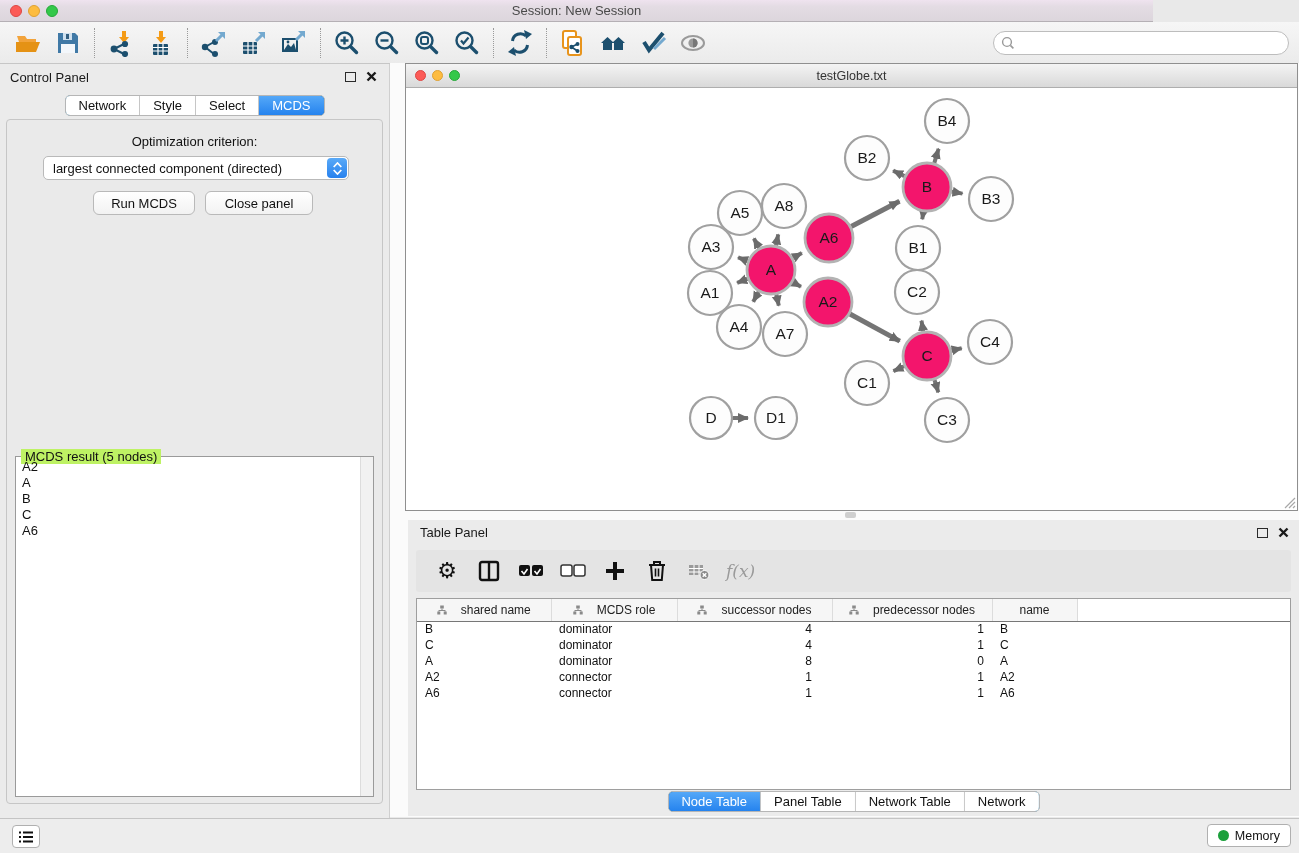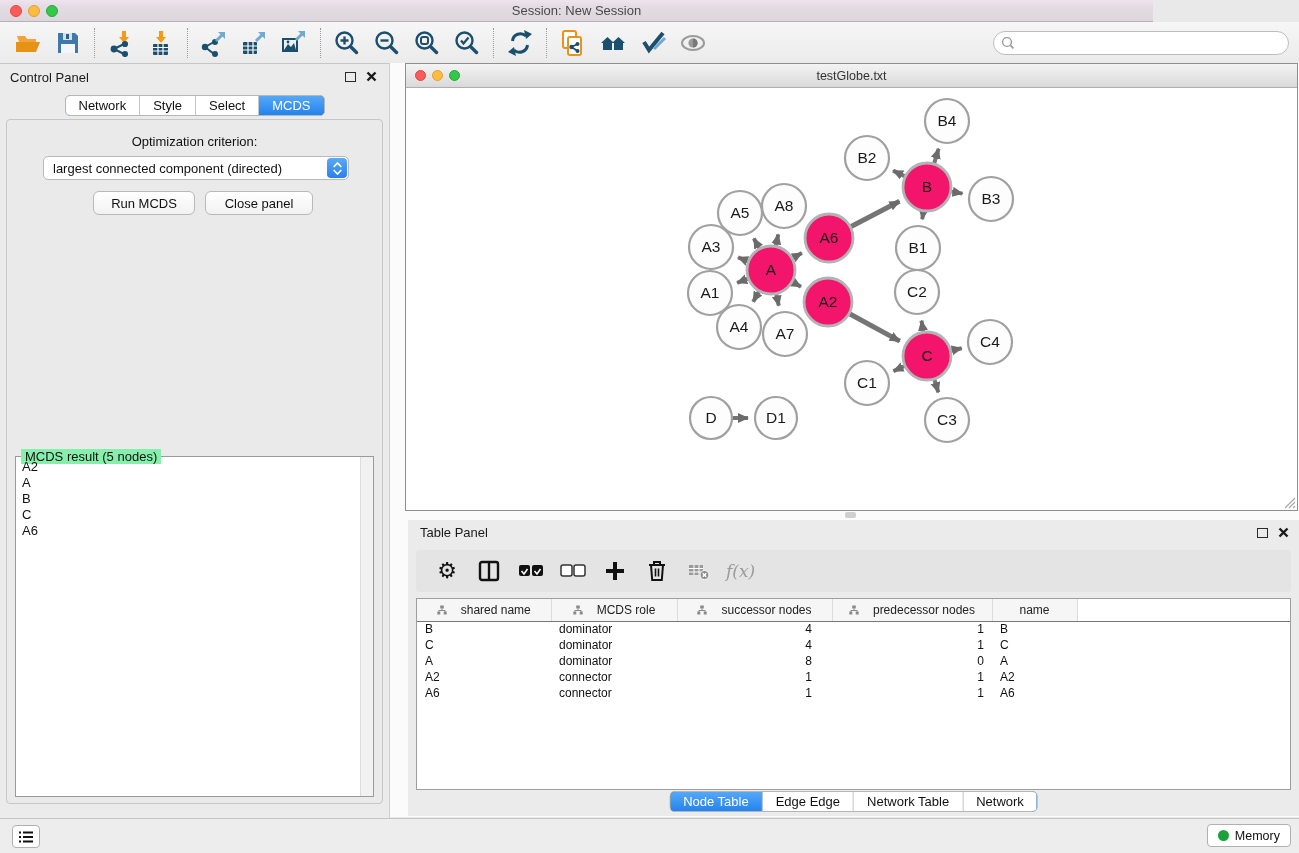--- a/index.html
+++ b/index.html
@@ -52,21 +52,21 @@
     background:linear-gradient(#5aaaf8,#2781ee); display:flex; flex-direction:column;
     align-items:center; justify-content:center; gap:1px; }
   .cp-btn { position:absolute; top:71px; height:24px; background:linear-gradient(#ffffff,#f2f2f2);
     border:1px solid #b9b9b9; border-radius:6px; font-size:13px; color:#111;
     display:flex; align-items:center; justify-content:center; }
   #run-btn { left:86px; width:102px; }
   #close-btn { left:198px; width:108px; }
   
   #result-box { position:absolute; left:8px; right:8px; top:336px; bottom:6px;
     border:1px solid #9a9a9a; background:#fff; }
-  #result-title { position:absolute; left:5px; top:-8px; background:#86efac; padding:0 4px;
+  #result-title { position:absolute; left:5px; top:-8px; background:#bef264; padding:0 4px;
     font-size:13px; color:#111; }
   #result-list { position:absolute; left:1px; top:2px; right:14px; bottom:1px; list-style:none; }
   #result-list li { font-size:13px; line-height:16px; padding-left:5px; color:#111; }
   #result-scroll { position:absolute; right:0; top:0; bottom:0; width:13px;
     background:#f1f1f1; border-left:1px solid #dcdcdc; }
 
   
   #right-bg { position:absolute; left:390px; top:63px; width:909px; height:754px; background:#fbfbfb; }
 
   
@@ -606,21 +606,21 @@
               <td class="ar" style="padding-right: 20px;">1</td>
               <td class="ar" style="padding-right: 8px;">1</td>
               <td class="al">A6</td>
               <td></td>
             </tr>
           </tbody>
       </table>
     </div>
     <div class="seg" id="tp-tabs">
         <span class="seg-tab active">Node Table</span>
-        <span class="seg-tab">Edge Edge</span>
+        <span class="seg-tab">Panel Table</span>
         <span class="seg-tab">Network Table</span>
         <span class="seg-tab">Network</span>
       </div>
   </div>
 
   <div id="statusbar">
     <div id="menu-btn">
       <svg width="18" height="16" viewBox="0 0 18 16">
         <path d="M2 3.5h2M6 3.5h10M2 8h2M6 8h10M2 12.5h2M6 12.5h10" stroke="#111" stroke-width="2"></path>
       </svg>

